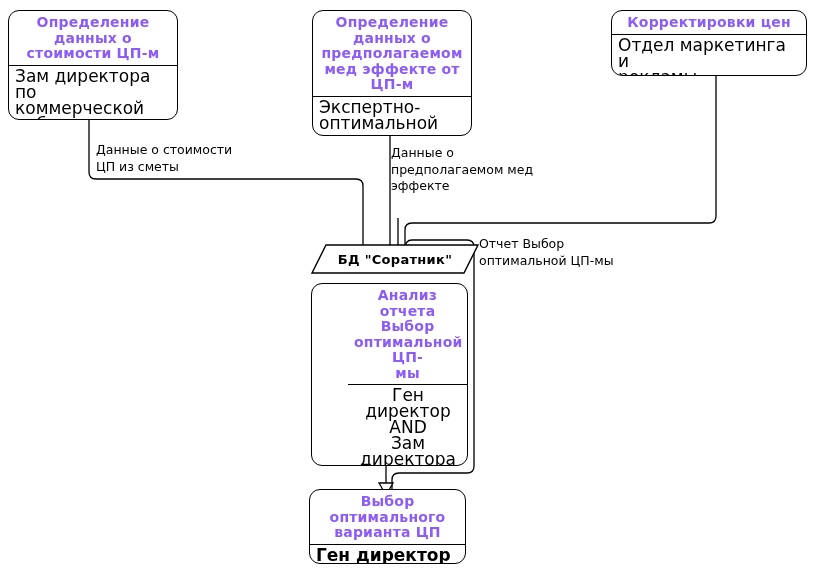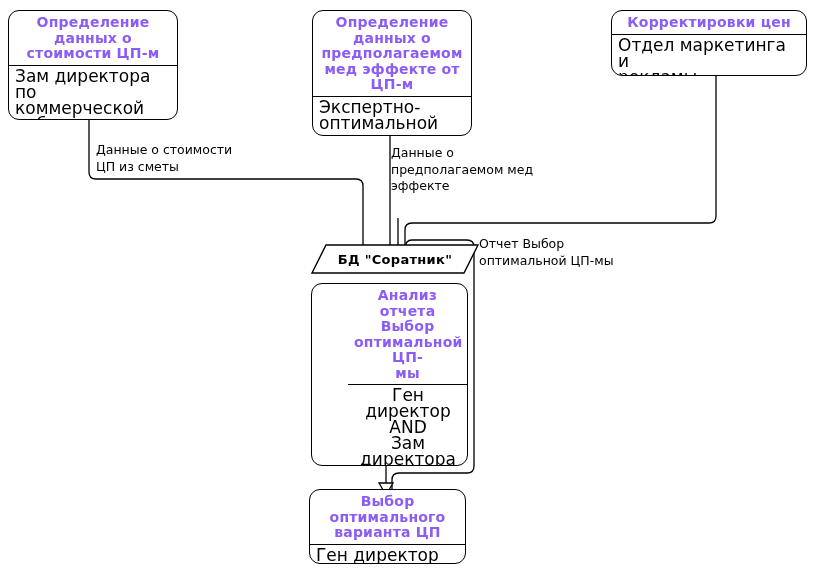--- a/index.html
+++ b/index.html
@@ -161,21 +161,21 @@
 работе AND Зам
 директора по
 научной работе</div>
   </div>
 
   <div class="node" style="left:309px; top:489px; width:157px; height:75px;">
     <div class="title" style="white-space: pre-line;">Выбор
 оптимального
 варианта ЦП</div>
     <div class="divider"></div>
-    <div class="role" style="white-space: pre-line;">Ген директор</div>
+    <div class="role" style="white-space: pre-line; font-weight: bold;">Ген директор</div>
   </div>
 
   <div class="edge-label" style="left: 96px; top: 142px; width: 215px; white-space: pre-line;">Данные о стоимости
 ЦП из сметы</div>
 
   <div class="edge-label" style="left: 391px; top: 145px; width: 200px; white-space: pre-line;">Данные о
 предполагаемом мед
 эффекте</div>
 
 

